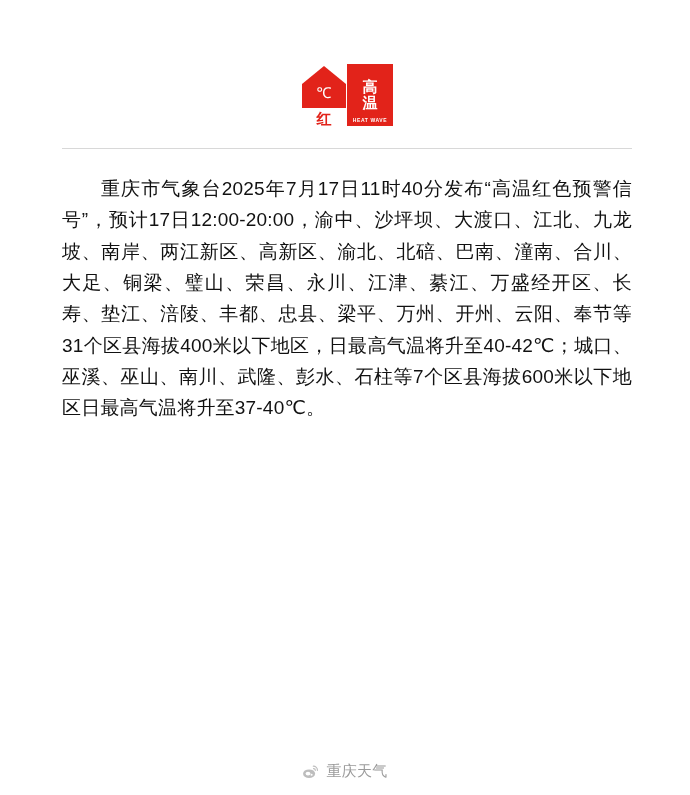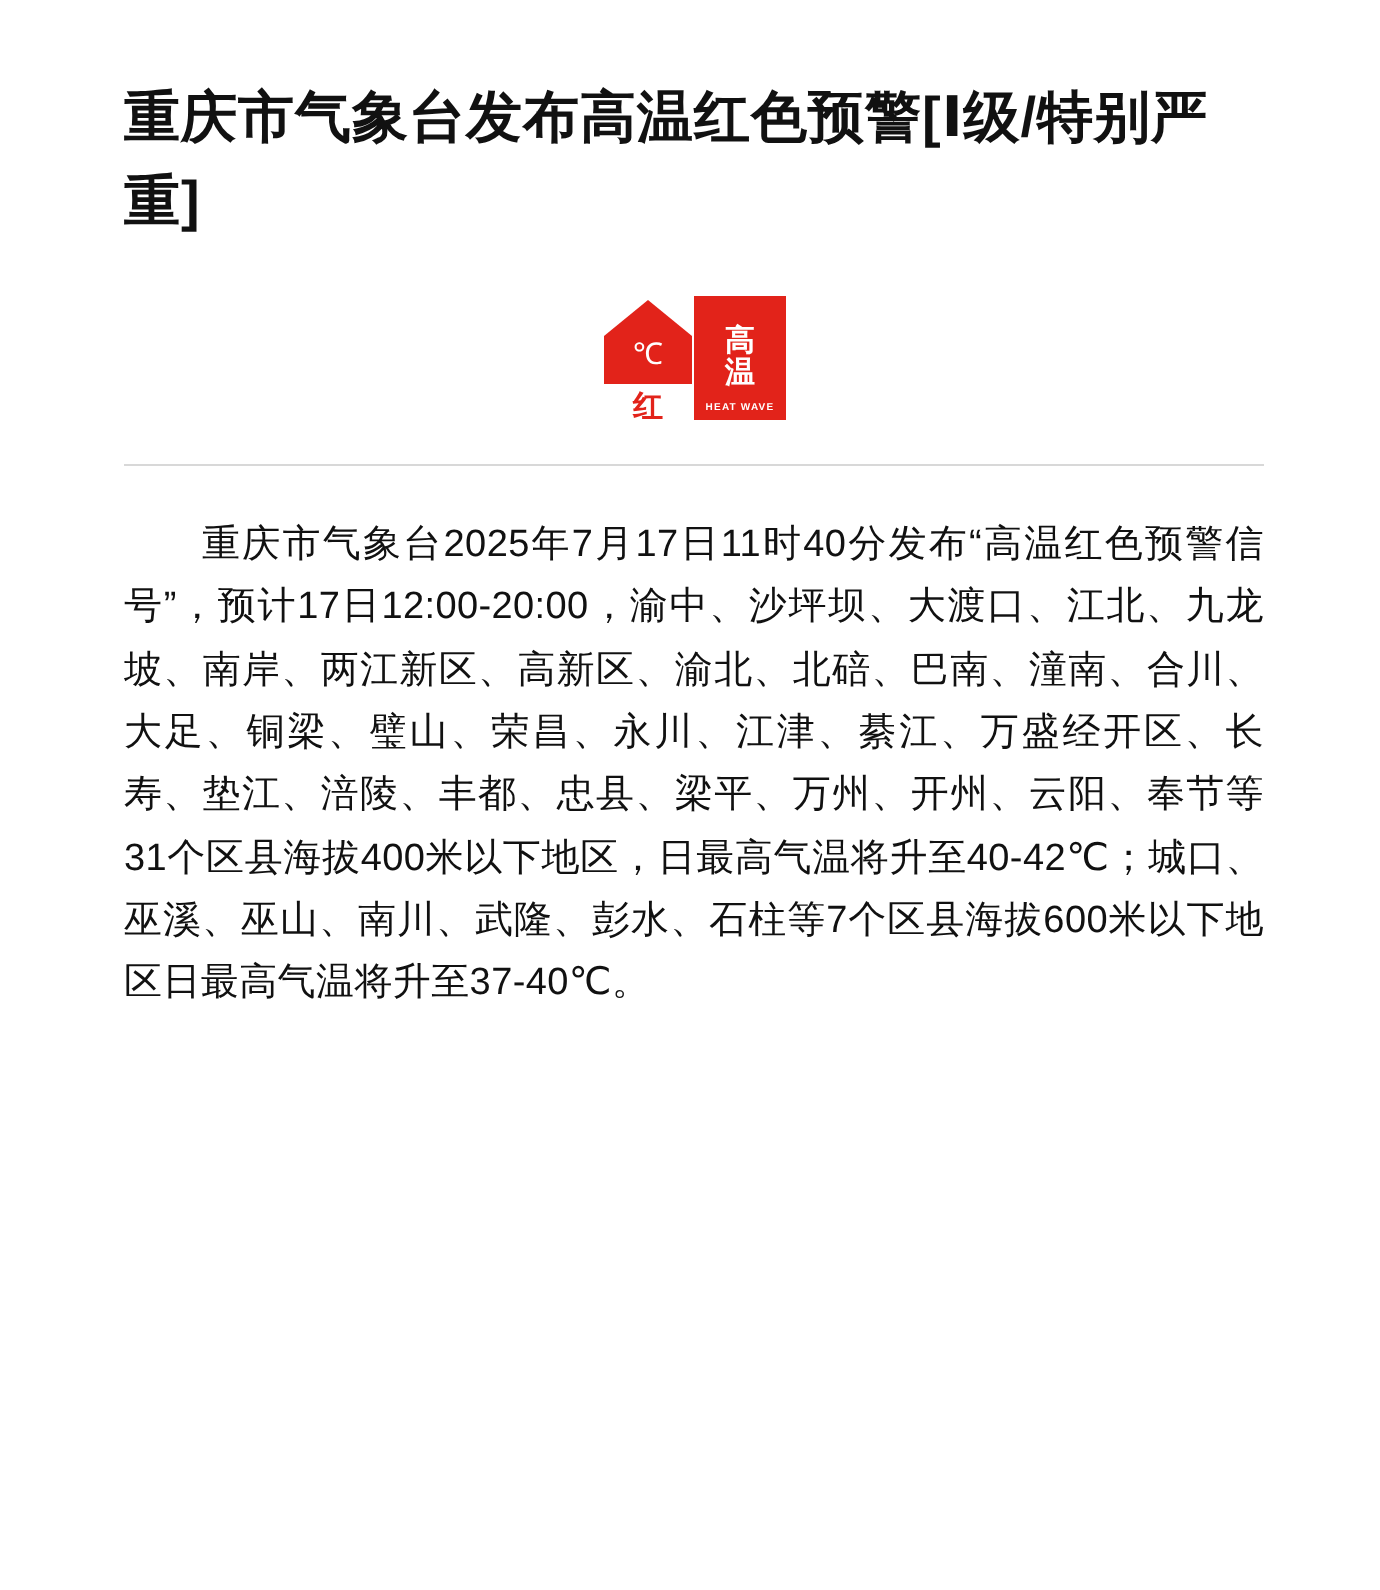--- a/index.html
+++ b/index.html
@@ -125,21 +125,20 @@
     font-size: 15px;
     color: #9b9b9b;
     letter-spacing: 0.3px;
   }
 </style>
 </head>
 <body>
 
 <div class="page">
 
-  <h1 class="headline">重庆市气象台发布高温红色预警[Ⅰ级/特别严重]</h1>
 
   <div class="badge-wrap">
     <div class="badge">
       <div class="badge-left">
         <svg class="house" viewBox="0 0 46 62">
           <polygon points="23,2 45,20 45,44 1,44 1,20" fill="#e2231a"></polygon>
           <rect x="1" y="44" width="44" height="18" fill="#ffffff"></rect>
           <text x="23" y="34" text-anchor="middle" font-size="15" fill="#ffffff" font-family="Liberation Sans, sans-serif">℃</text>
           <text x="23" y="60" text-anchor="middle" font-size="15" fill="#e2231a" font-weight="bold" font-family="Liberation Sans, sans-serif">红</text>
         </svg>
@@ -149,14 +148,24 @@
         <span class="gw-char">温</span>
         <span class="heatwave-txt">HEAT WAVE</span>
       </div>
     </div>
   </div>
 
   <hr class="divider">
 
   <div class="body-text"><span class="indent"></span><span>重庆市气象台2025年7月17日11时40分发布“高温红色预警信号”，预计17日12:00-20:00，渝中、沙坪坝、大渡口、江北、九龙坡、南岸、两江新区、高新区、渝北、北碚、巴南、潼南、合川、大足、铜梁、璧山、荣昌、永川、江津、綦江、万盛经开区、长寿、垫江、涪陵、丰都、忠县、梁平、万州、开州、云阳、奉节等31个区县海拔400米以下地区，日最高气温将升至40-42℃；城口、巫溪、巫山、南川、武隆、彭水、石柱等7个区县海拔600米以下地区日最高气温将升至37-40℃。</span></div>
 
+  <div class="footer">
+    <svg class="weibo-icon" viewBox="0 0 24 24">
+      <ellipse cx="10" cy="15" rx="8.5" ry="6" fill="#bdbdbd"></ellipse>
+      <ellipse cx="8.5" cy="15" rx="3.4" ry="2.6" fill="#ffffff"></ellipse>
+      <circle cx="13.5" cy="16.5" r="1.5" fill="#ffffff"></circle>
+      <path d="M16 4.5c3.2 0 5.8 2.6 5.8 5.8" stroke="#bdbdbd" stroke-width="1.7" fill="none" stroke-linecap="round"></path>
+      <path d="M16.3 7.8c1.4 0 2.5 1.1 2.5 2.5" stroke="#bdbdbd" stroke-width="1.7" fill="none" stroke-linecap="round"></path>
+    </svg>
+    <span class="footer-name">重庆天气</span>
+  </div>
 
 </div>
 
 </body></html>

